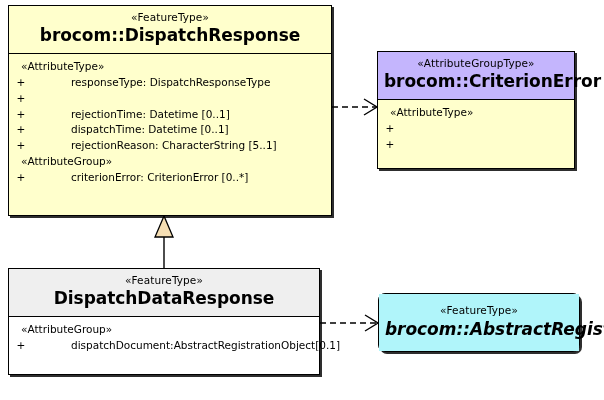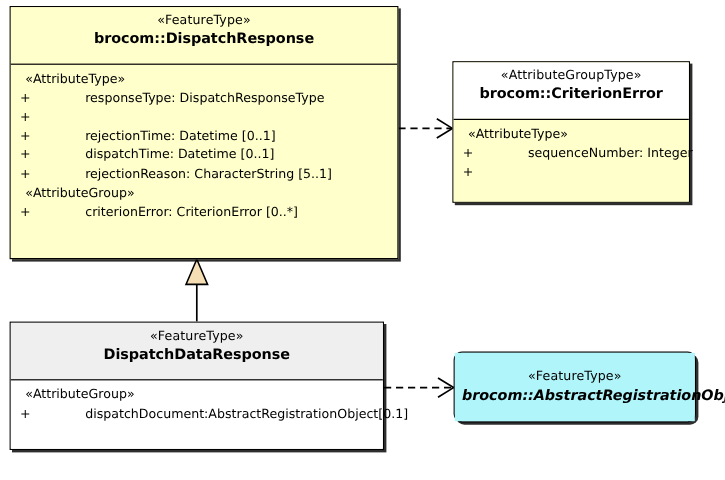--- a/index.html
+++ b/index.html
@@ -39,21 +39,21 @@
     text-align: center;
     line-height: 1.28;
   }
   .uml-head .stereo {
     display: block;
     font-size: 10.5px;
     letter-spacing: 0.1px;
   }
   .uml-head .cname {
     display: block;
-    font-size: 12px;
+    font-size: 17px;
     font-weight: bold;
     letter-spacing: -0.05px;
     margin-top: 1px;
   }
   .uml-head .cname.italic {
     font-style: italic;
   }
   .uml-body {
     box-sizing: border-box;
     border-top: 1px solid #000000;
@@ -88,21 +88,21 @@
     left: 8px;  top: 5px;  width: 324px; height: 211px;
     background: #ffffcc;
   }
   #box-dispatch-response .uml-head { height: 47px; background: #ffffcc; }
   #box-dispatch-response .uml-body { height: 162px; background: #ffffcc; }
 
   #box-criterion-error {
     left: 377px; top: 51px; width: 198px; height: 118px;
     background: #ffffcc;
   }
-  #box-criterion-error .uml-head { height: 47px; background: #ffffff; }
+  #box-criterion-error .uml-head { height: 47px; background: #c4b5fd; }
   #box-criterion-error .uml-body { height: 69px; background: #ffffcc; }
 
   #box-dispatch-data-response {
     left: 8px;  top: 268px; width: 312px; height: 107px;
     background: #ffffff;
   }
   #box-dispatch-data-response .uml-head { height: 47px; background: #efefef; }
   #box-dispatch-data-response .uml-body { height: 58px; background: #ffffff; }
 
   #box-abstract-registration-object {
@@ -188,21 +188,20 @@
 
   <div class="uml-class" id="box-criterion-error">
     <div class="uml-head">
       <span class="stereo">«AttributeGroupType»</span>
       <span class="cname">brocom::CriterionError</span>
     </div>
     <div class="uml-body">
       <div class="grp">«AttributeType»</div>
       <div class="attr">
         <span class="vis">+</span>
-        <span class="txt">sequenceNumber: Integer</span>
       </div>
       <div class="attr">
         <span class="vis">+</span>
       </div>
     </div>
   </div>
 
   <div class="uml-class" id="box-dispatch-data-response">
     <div class="uml-head">
       <span class="stereo">«FeatureType»</span>

